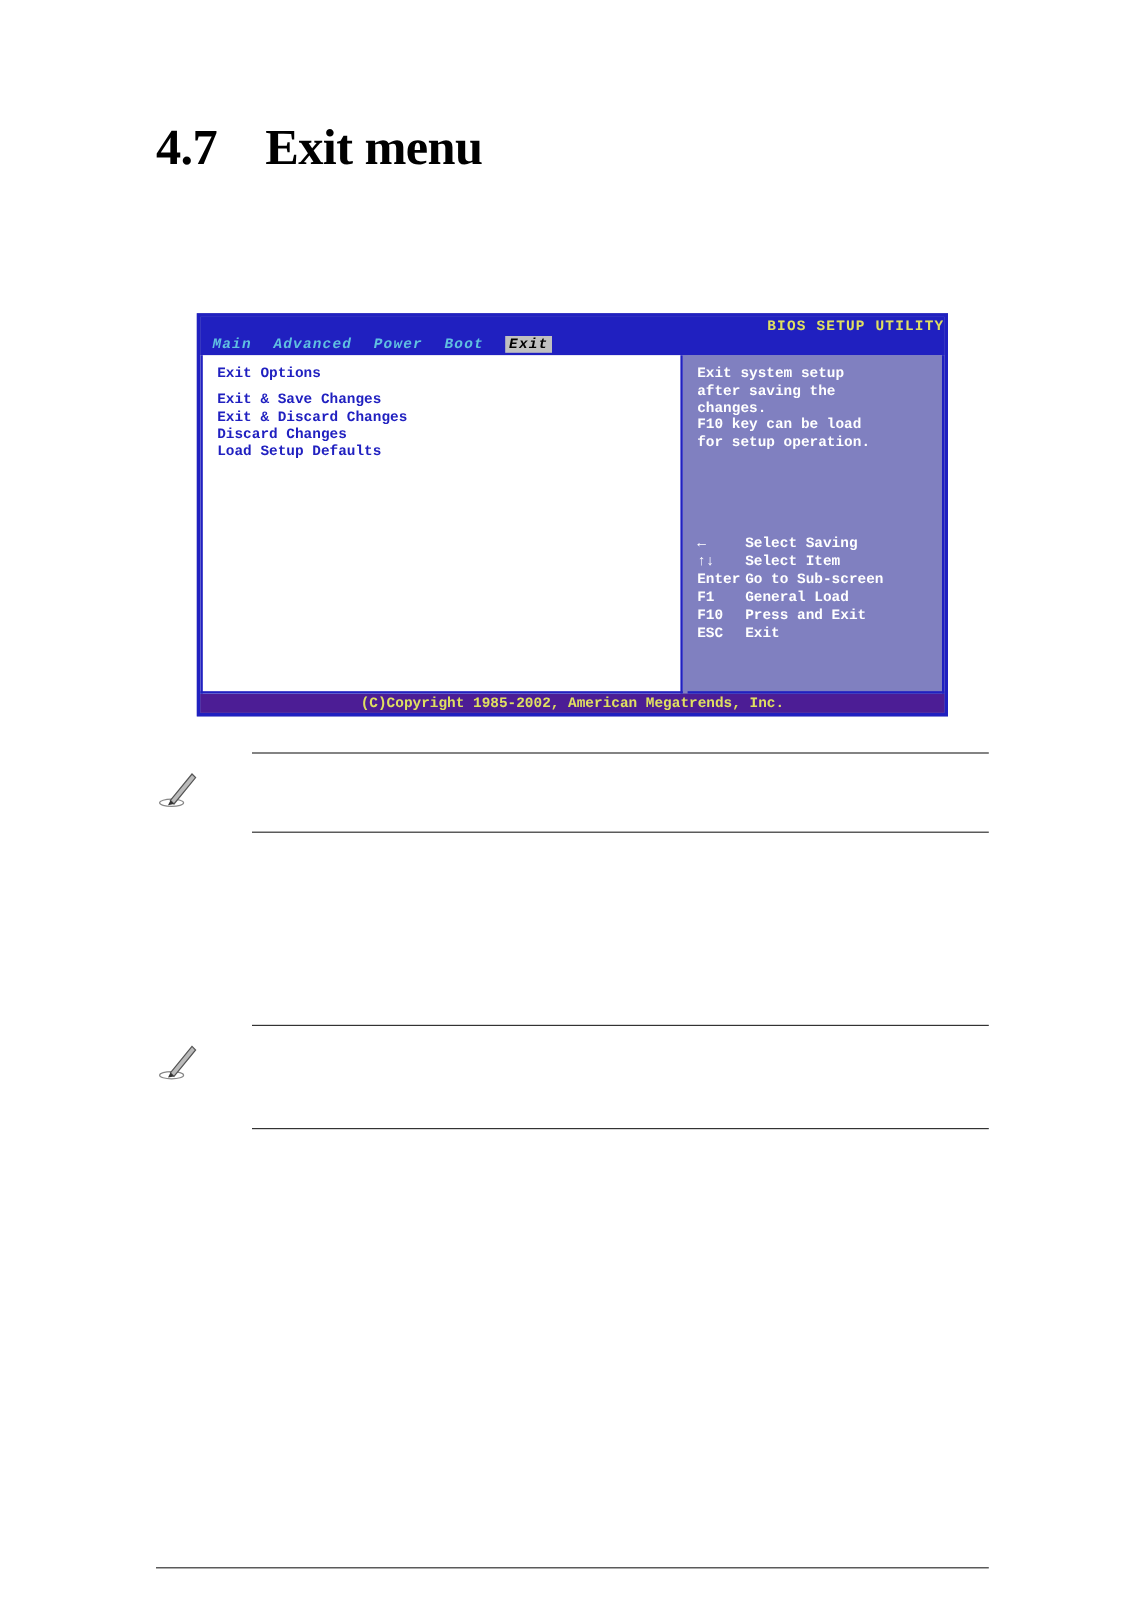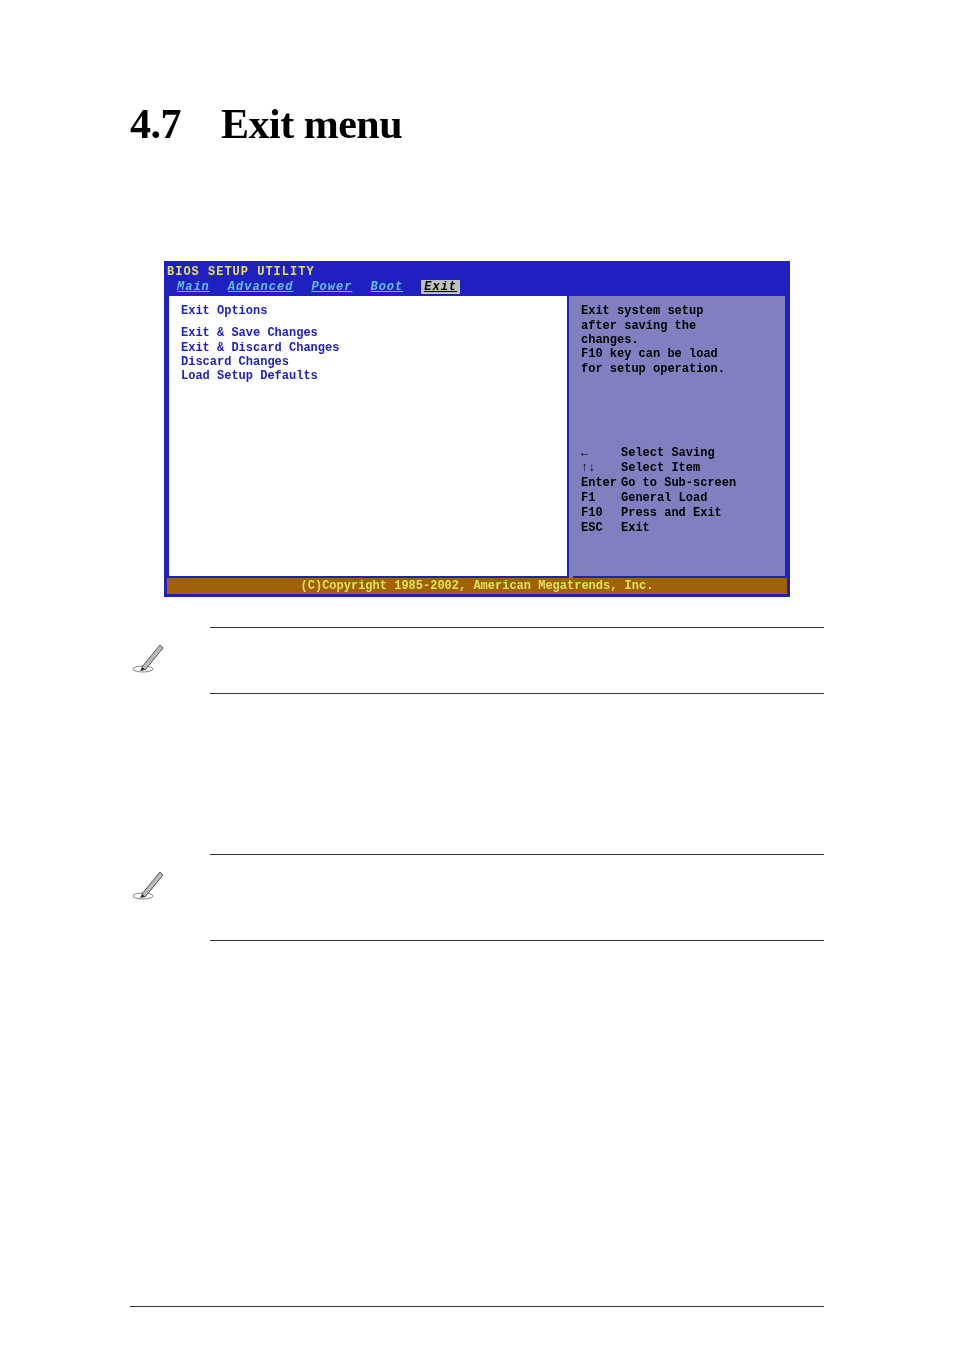--- a/index.html
+++ b/index.html
@@ -21,21 +21,21 @@
       margin-bottom: 60px;
     }
     .bios-window {
       border: 3px solid #2020c0;
       margin: 0 auto 30px;
       background: #8080c0;
       width: 620px;
       position: relative;
     }
     .bios-title {
-      text-align: left;
+      text-align: right;
       color: #e0e060;
       font-family: "Courier New", monospace;
       font-weight: bold;
       font-size: 12px;
       letter-spacing: 1px;
       background: #2020c0;
       padding: 1px 0;
     }
     .bios-tabs {
       display: flex;
@@ -43,21 +43,20 @@
       padding: 0 10px 2px 10px;
       background: #2020c0;
       font-family: "Courier New", monospace;
       font-size: 12px;
     }
     .bios-tab {
       color: #60c0e0;
       font-style: italic;
       font-weight: bold;
       letter-spacing: 1px;
-      text-decoration: underline;
     }
     .bios-tab.active {
       color: #000;
       background: #c0c0c0;
       font-style: italic;
       padding: 0 3px;
     }
     .bios-body {
       display: flex;
       background: #8080c0;
@@ -83,42 +82,42 @@
       color: #2020c0;
       line-height: 1.2;
     }
     .bios-right {
       width: 200px;
       background: #8080c0;
       border: 2px solid #2020c0;
       border-top: none;
       border-left: none;
       padding: 8px 4px 8px 8px;
-      color: #000000;
+      color: #ffffff;
     }
     .bios-help {
       margin-bottom: 70px;
       line-height: 1.2;
     }
     .bios-keys {
       line-height: 1.25;
     }
     .bios-key-row {
       display: flex;
     }
     .bios-key {
       width: 40px;
     }
     .bios-footer {
       text-align: center;
       color: #e0e060;
       font-family: "Courier New", monospace;
       font-weight: bold;
       font-size: 12px;
-      background: #a16207;
+      background: #4c1d95;
       padding: 1px 0;
     }
     .note-block {
       display: flex;
       gap: 30px;
       margin: 20px 0;
       align-items: flex-start;
     }
     .note-icon {
       flex-shrink: 0;

